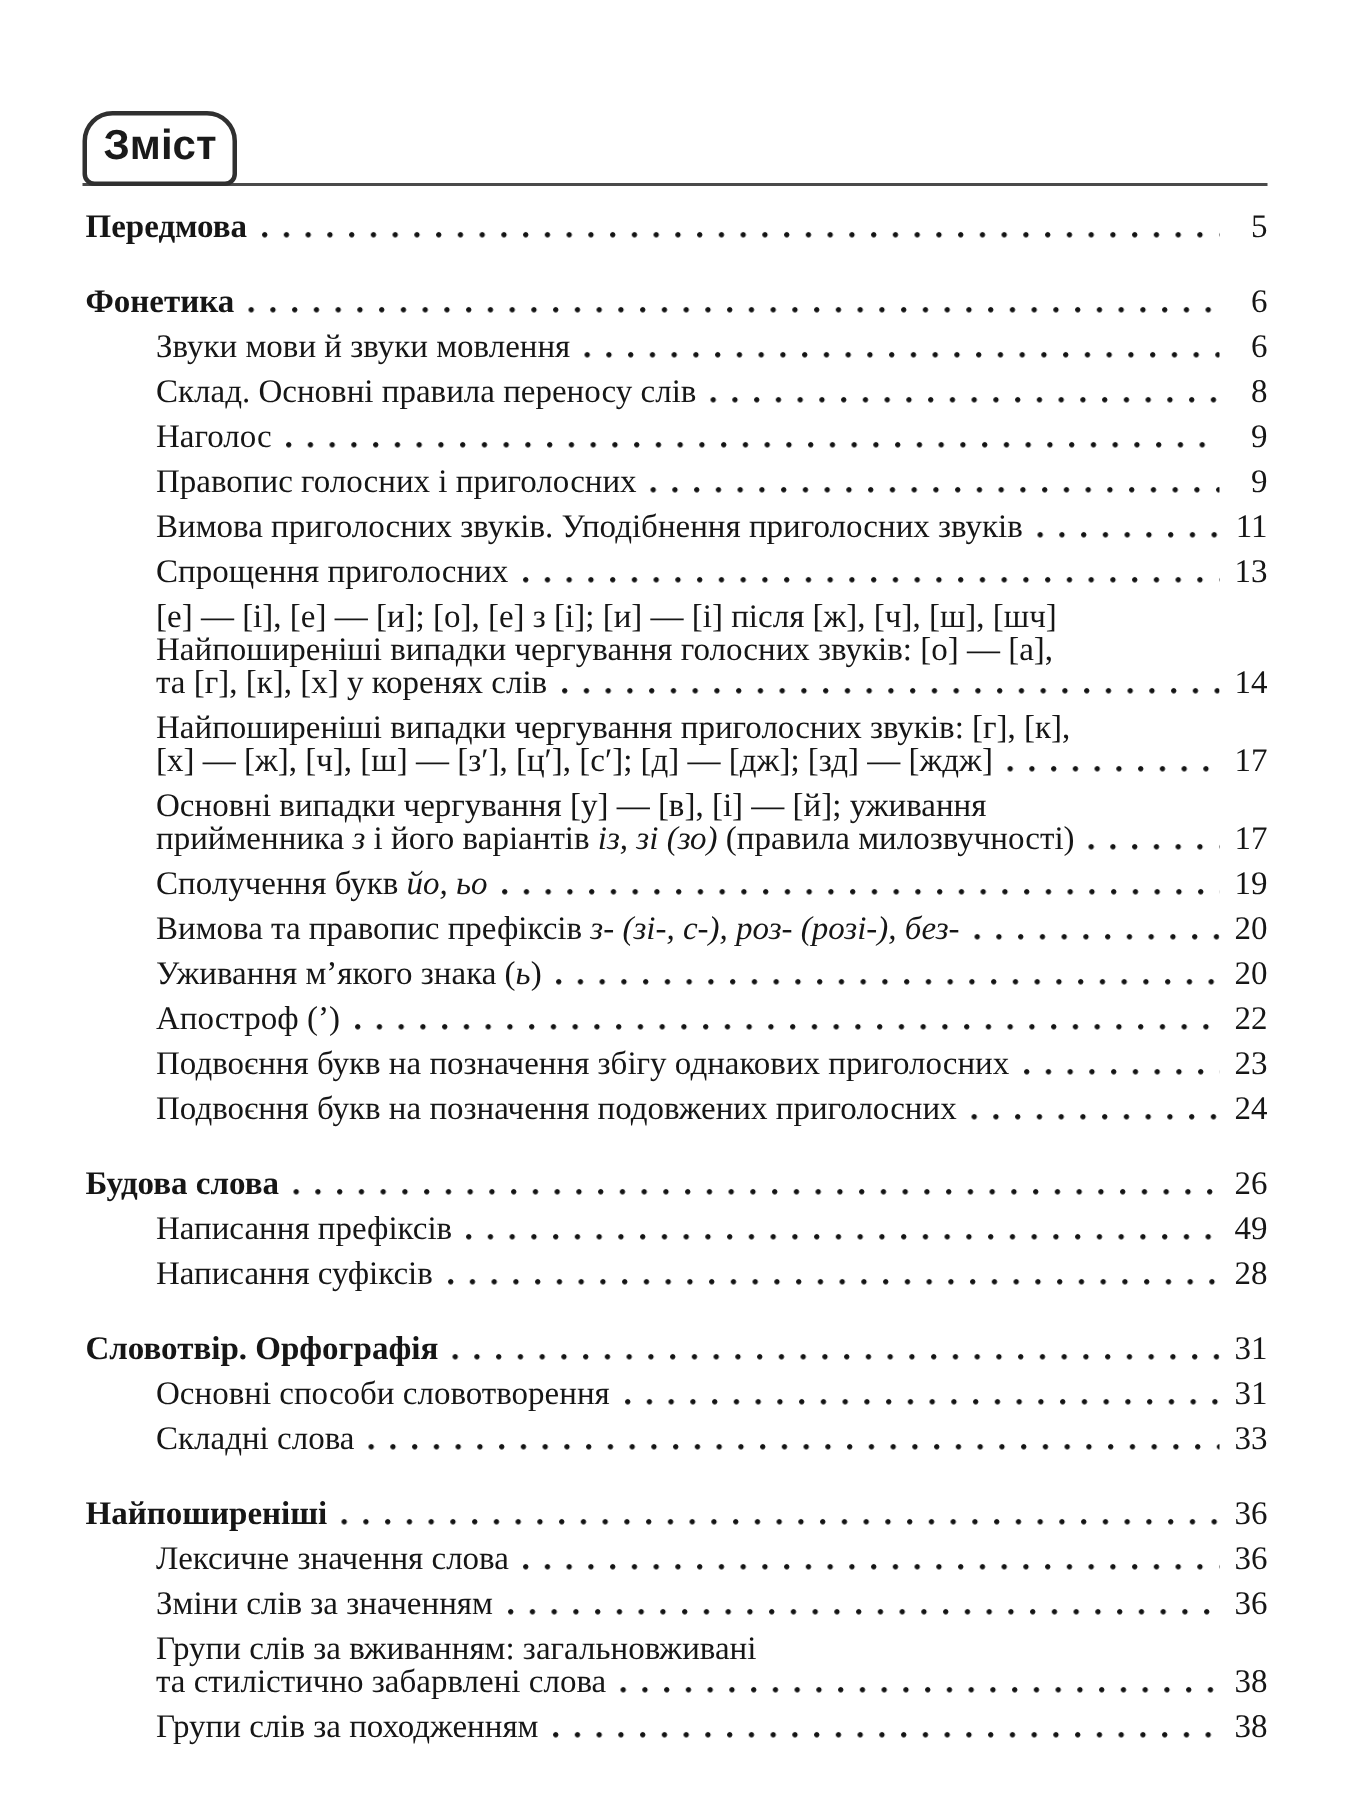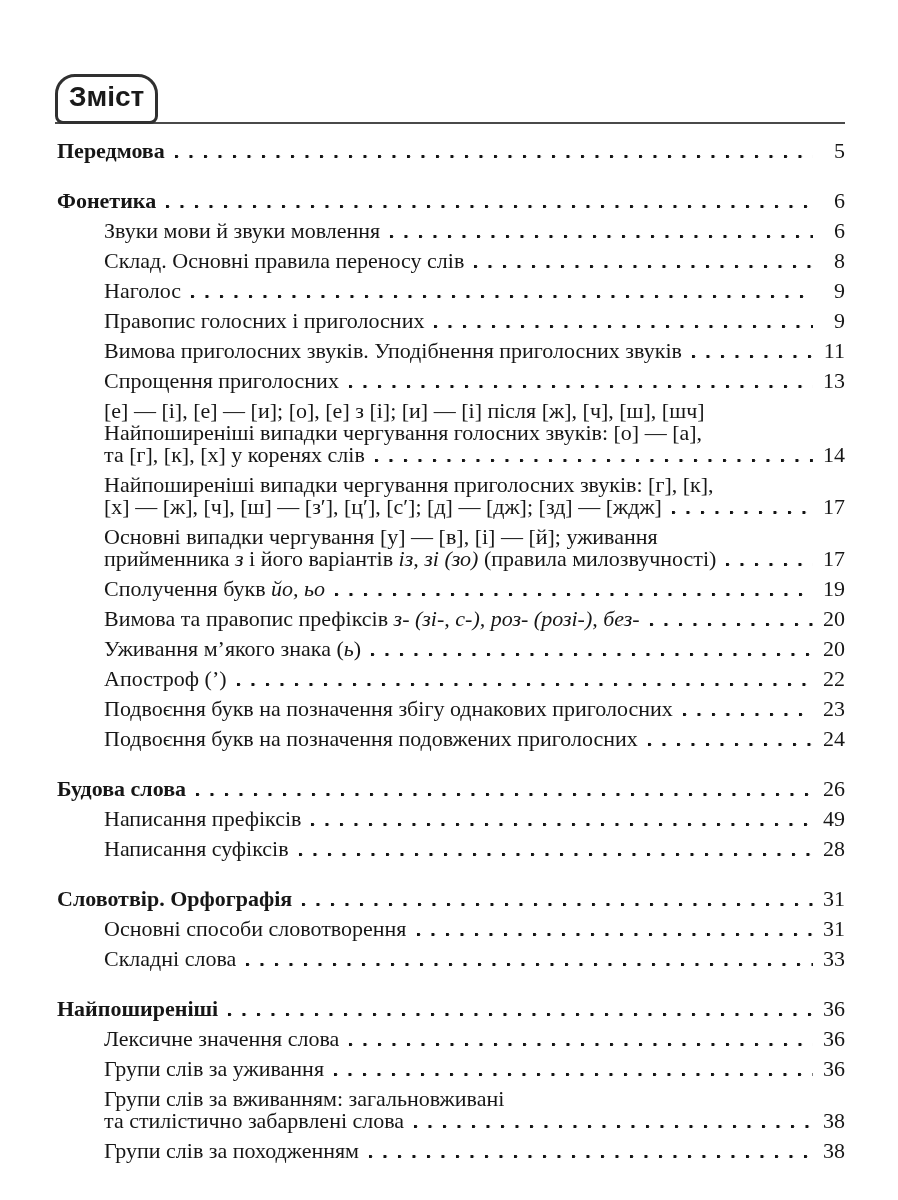--- a/index.html
+++ b/index.html
@@ -262,21 +262,21 @@
       </div>
       <div class="entry sub">
         <div class="line">
           <span class="text"><span>Лексичне значення слова</span></span>
           <span class="leader"></span>
           <span class="page-num">36</span>
         </div>
       </div>
       <div class="entry sub">
         <div class="line">
-          <span class="text"><span>Групи слів за уживання</span></span>
+          <span class="text"><span>Зміни слів за значенням</span></span>
           <span class="leader"></span>
           <span class="page-num">36</span>
         </div>
       </div>
       <div class="entry sub">
         <div class="line">
           <span class="text"><span>Групи слів за вживанням: загальновживані</span></span>
         </div>
         <div class="line">
           <span class="text"><span>та стилістично забарвлені слова</span></span>

